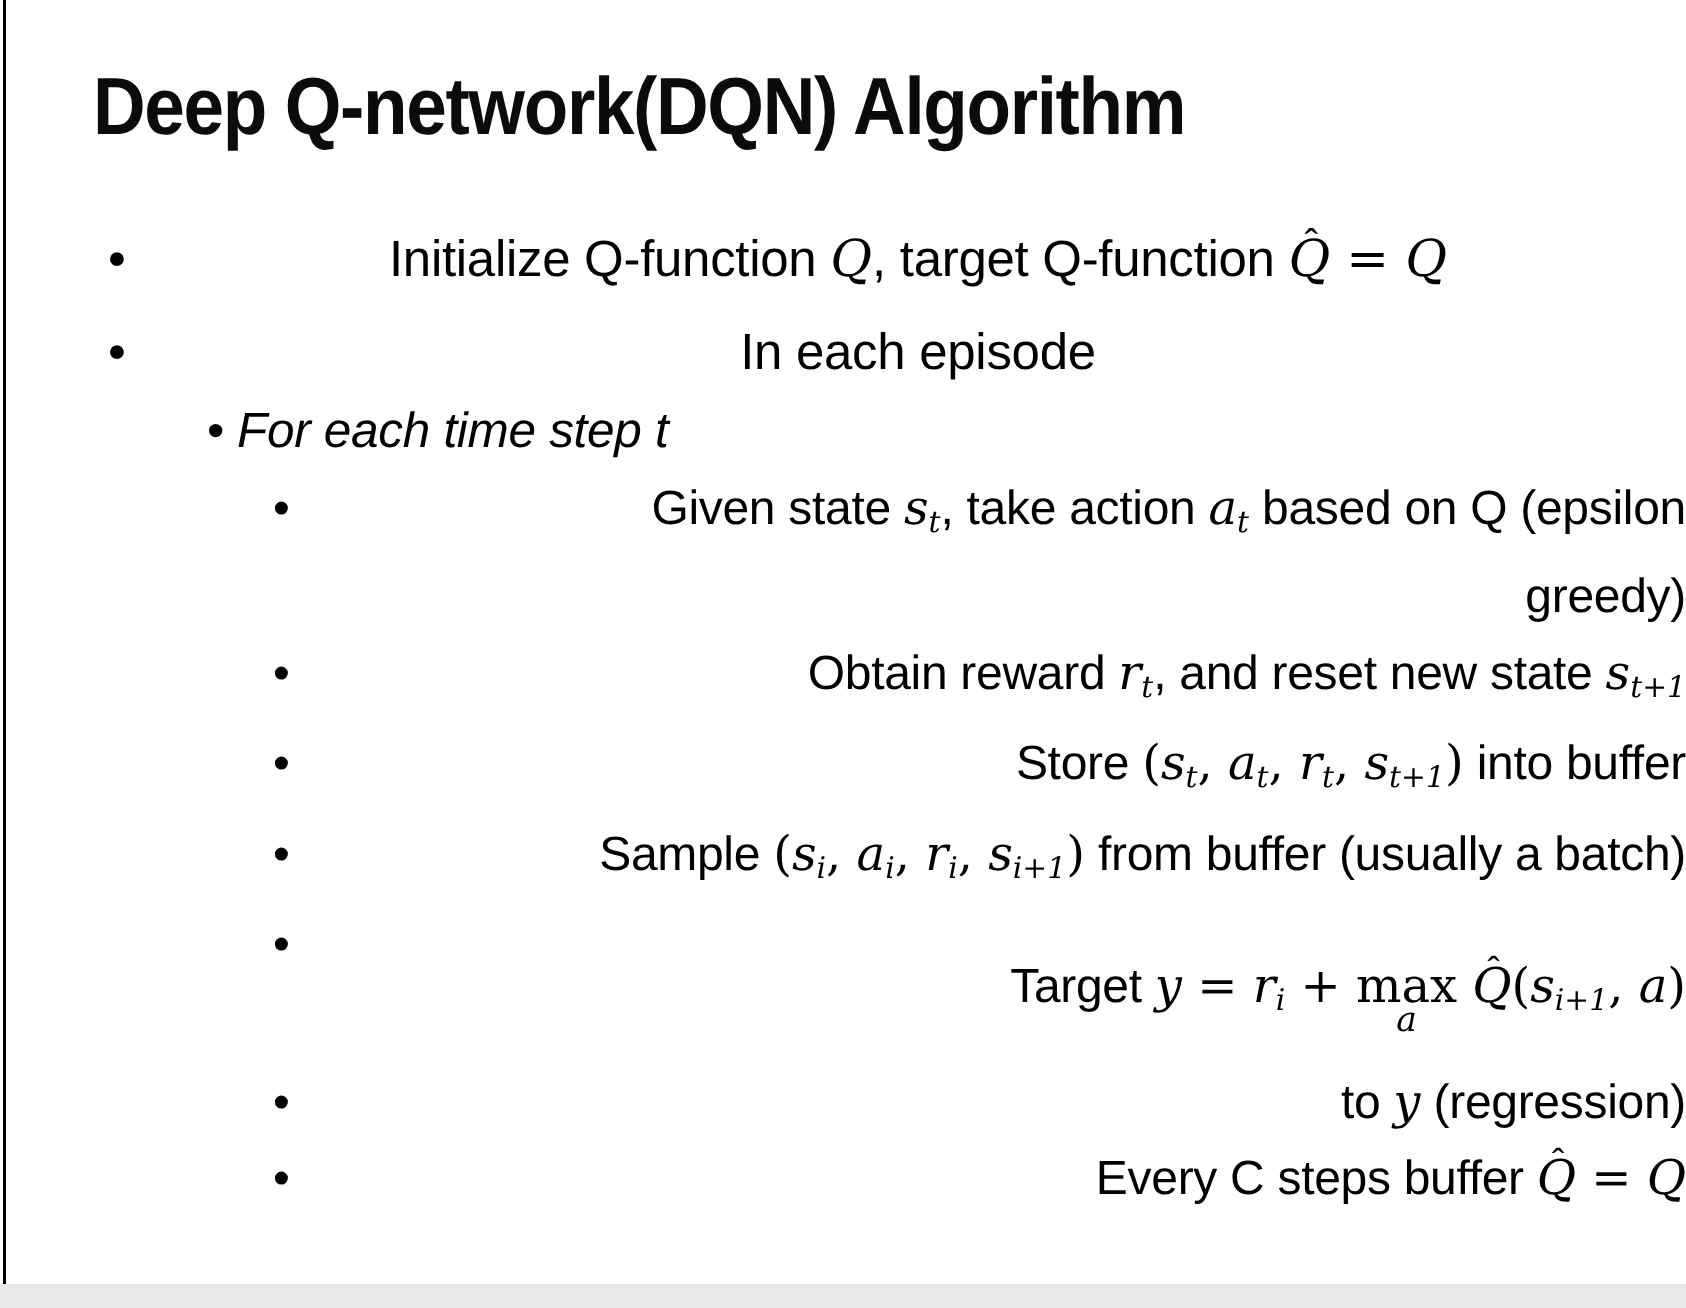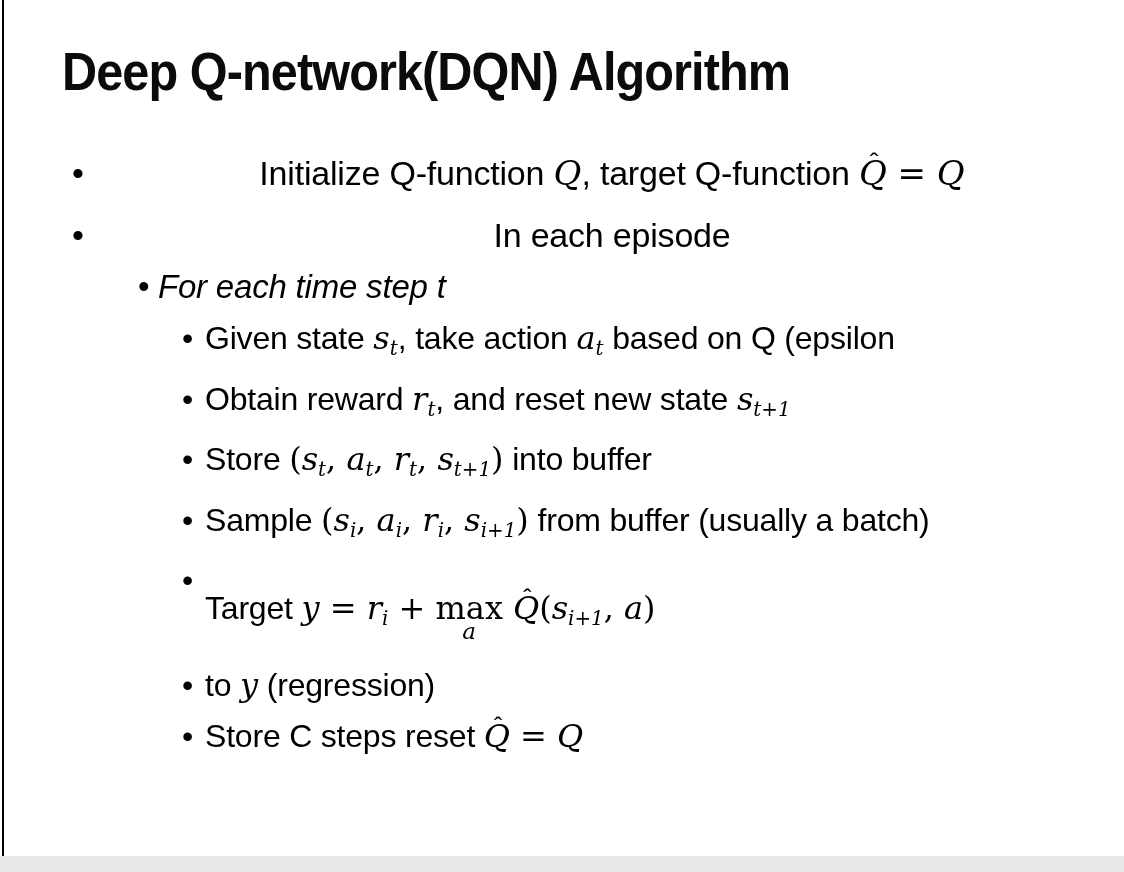--- a/index.html
+++ b/index.html
@@ -26,21 +26,21 @@
   .item { position:relative; margin-bottom:2px; }
   .item.gap-lg { margin-bottom:12px; }
   .item.gap-xl { margin-bottom:18px; }
   .bullet { position:absolute; top:0; }
   .line { white-space:nowrap; letter-spacing:-0.2px; }
   .lvl1 { font-size:34px; line-height:50px; }
   .lvl2 { font-size:33px; line-height:50px; }
   .lvl3 { font-size:32px; line-height:49px; }
   .lvl1 .bullet { left:72px; }  .lvl1 .line { margin-left:100px;text-align:center; }
   .lvl2 .bullet { left:138px; } .lvl2 .line { margin-left:158px;font-style:italic; }
-  .lvl3 .bullet { left:182px; } .lvl3 .line { margin-left:205px; }
+  .lvl3 .bullet { left:182px; } .lvl3 .line { margin-left:205px;text-align:right; }
   .m  { font-family:"DejaVu Serif", serif; font-style:italic; letter-spacing:0; }
   .mn { font-family:"DejaVu Serif", serif; font-style:normal; letter-spacing:0; }
   .sub { font-size:0.62em; vertical-align:-0.28em; letter-spacing:0;
          font-family:"DejaVu Serif", serif; font-style:italic; }
   .hat { position:relative; display:inline-block;
          font-family:"DejaVu Serif", serif; font-style:italic; }
   .hat .hat-mark {
     position:absolute; left:55%; top:-0.40em; transform:translateX(-50%);
     font-size:0.78em; font-style:normal; font-family:"Liberation Sans", sans-serif;
     letter-spacing:0;
@@ -67,20 +67,21 @@
         <span class="bullet">•</span>
         <div class="line"><span class="">In each episode</span></div>
       </div>
       <div class="item lvl2">
         <span class="bullet">•</span>
         <div class="line"><span class="">For each time step t</span></div>
       </div>
       <div class="item lvl3">
         <span class="bullet">•</span>
         <div class="line"><span class="">Given state </span><span class="m">s<span class="sub">t</span></span><span class="">, take action </span><span class="m">a<span class="sub">t</span></span><span class=""> based on Q (epsilon</span></div>
+        <div class="line"><span class="">greedy)</span></div>
       </div>
       <div class="item lvl3">
         <span class="bullet">•</span>
         <div class="line"><span class="">Obtain reward </span><span class="m">r<span class="sub">t</span></span><span class="">, and reset new state </span><span class="m">s<span class="sub">t+1</span></span></div>
       </div>
       <div class="item lvl3">
         <span class="bullet">•</span>
         <div class="line"><span class="">Store </span><span class="mn">(</span><span class="m">s<span class="sub">t</span></span><span class="mn">, </span><span class="m">a<span class="sub">t</span></span><span class="mn">, </span><span class="m">r<span class="sub">t</span></span><span class="mn">, </span><span class="m">s<span class="sub">t+1</span></span><span class="mn">)</span><span class=""> into buffer</span></div>
       </div>
       <div class="item lvl3">
@@ -90,16 +91,16 @@
       <div class="item lvl3 gap-xl">
         <span class="bullet">•</span>
         <div class="line"><span class="">Target </span><span class="m">y</span><span class="mn"> = </span><span class="m">r<span class="sub">i</span></span><span class="mn"> + </span><span class="maxu">max<span class="under">a</span></span><span class="mn"> </span><span class="hat"><span class="hat-mark">ˆ</span>Q</span><span class="mn">(</span><span class="m">s<span class="sub">i+1</span></span><span class="mn">, </span><span class="m">a</span><span class="mn">)</span></div>
       </div>
       <div class="item lvl3">
         <span class="bullet">•</span>
         <div class="line"><span class="">to </span><span class="m">y</span><span class=""> (regression)</span></div>
       </div>
       <div class="item lvl3">
         <span class="bullet">•</span>
-        <div class="line"><span class="">Store C steps reset </span><span class="hat"><span class="hat-mark">ˆ</span>Q</span><span class="mn"> = </span><span class="m">Q</span></div>
+        <div class="line"><span class="">Every C steps buffer </span><span class="hat"><span class="hat-mark">ˆ</span>Q</span><span class="mn"> = </span><span class="m">Q</span></div>
       </div>
     </div>
 </div>
 
 </body></html>

